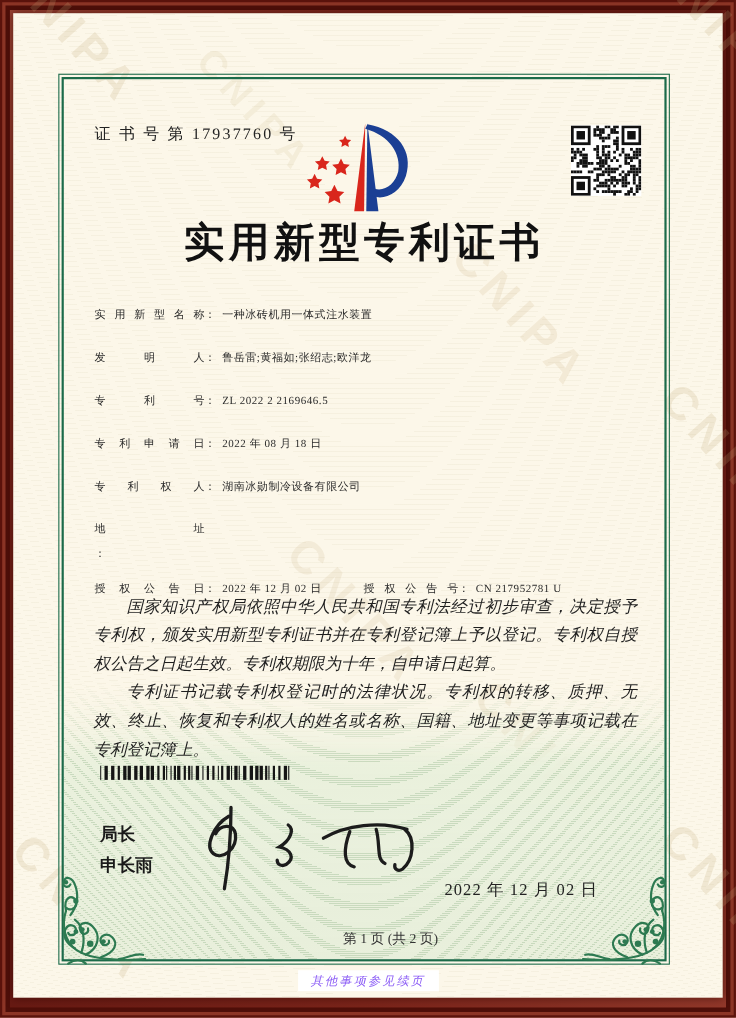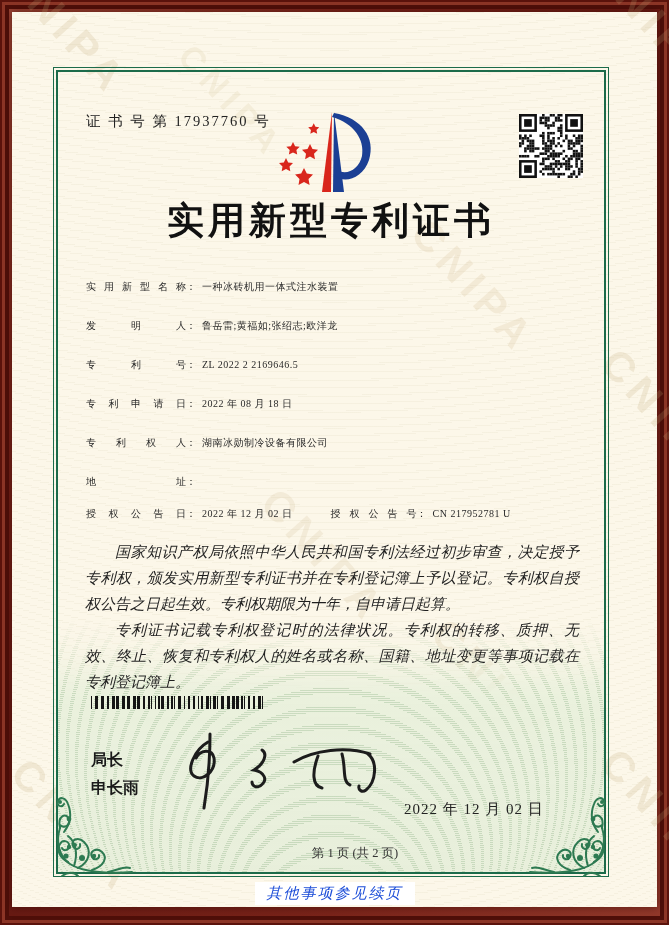--- a/index.html
+++ b/index.html
@@ -57,21 +57,21 @@
   }
   .logo{position:absolute;left:219px;top:34px;width:112px;height:92px;}
   .qr{position:absolute;left:461px;top:42px;width:64px;height:64px;background:#fff;}
   .title{
     position:absolute;left:0;right:0;top:124px;text-align:center;
     font-size:37px;font-weight:bold;color:#111;letter-spacing:4px;
     font-family:"Liberation Serif","DejaVu Serif",serif;
   }
   .fields{position:absolute;left:28px;top:204px;width:500px;font-size:10px;color:#2a2a2a;}
   .frow{display:flex;align-items:flex-start;line-height:22px;margin-bottom:17px;}
-  .frow.addr{margin-bottom:10px;}
+  .frow.addr{margin-bottom:10px;flex-direction:column;}
   .flabel{display:inline-block;width:100px;text-align:justify;text-align-last:justify;flex:none;}
   .fcolon{flex:none;margin-right:6px;}
   .fvalue{letter-spacing:.5px;max-width:360px;}
   .fextra{display:flex;margin-left:38px;justify-content:center;}
   .fextra .flabel{width:86px;}
   .body-text{
     position:absolute;left:27px;top:468px;width:494px;
     font-size:15px;line-height:1.73;color:#1f1f1f;font-style:italic;
     text-align:justify;
   }
@@ -80,21 +80,21 @@
   .signer{
     position:absolute;left:33px;top:674px;z-index:4;
     font-family:"Liberation Sans","DejaVu Sans",sans-serif;
     font-size:16px;color:#1a1a1a;font-weight:600;line-height:28px;
   }
   .sig{position:absolute;left:112px;top:656px;width:250px;height:84px;z-index:4;}
   .grantdate{position:absolute;left:346px;top:728px;font-size:15px;color:#222;letter-spacing:1px;z-index:4;}
   .pageno{position:absolute;left:0;right:0;top:773px;text-align:center;font-size:12.5px;color:#333;z-index:4;padding-left:48px;}
   .footnote{
     position:absolute;left:50%;transform:translateX(-50%);top:870px;
-    background:#fff;padding:2px 12px;font-size:15px;font-style:italic;color:#1d4ed8;
+    background:#fff;padding:2px 12px;font-size:11px;font-style:italic;color:#8b5cf6;
     z-index:3;letter-spacing:2px;white-space:nowrap;
   }
 </style>
 </head>
 <body>
 
 <div class="frame"></div>
 
 <div class="paper">
   <span class="wm wm1">CNIPA</span>

